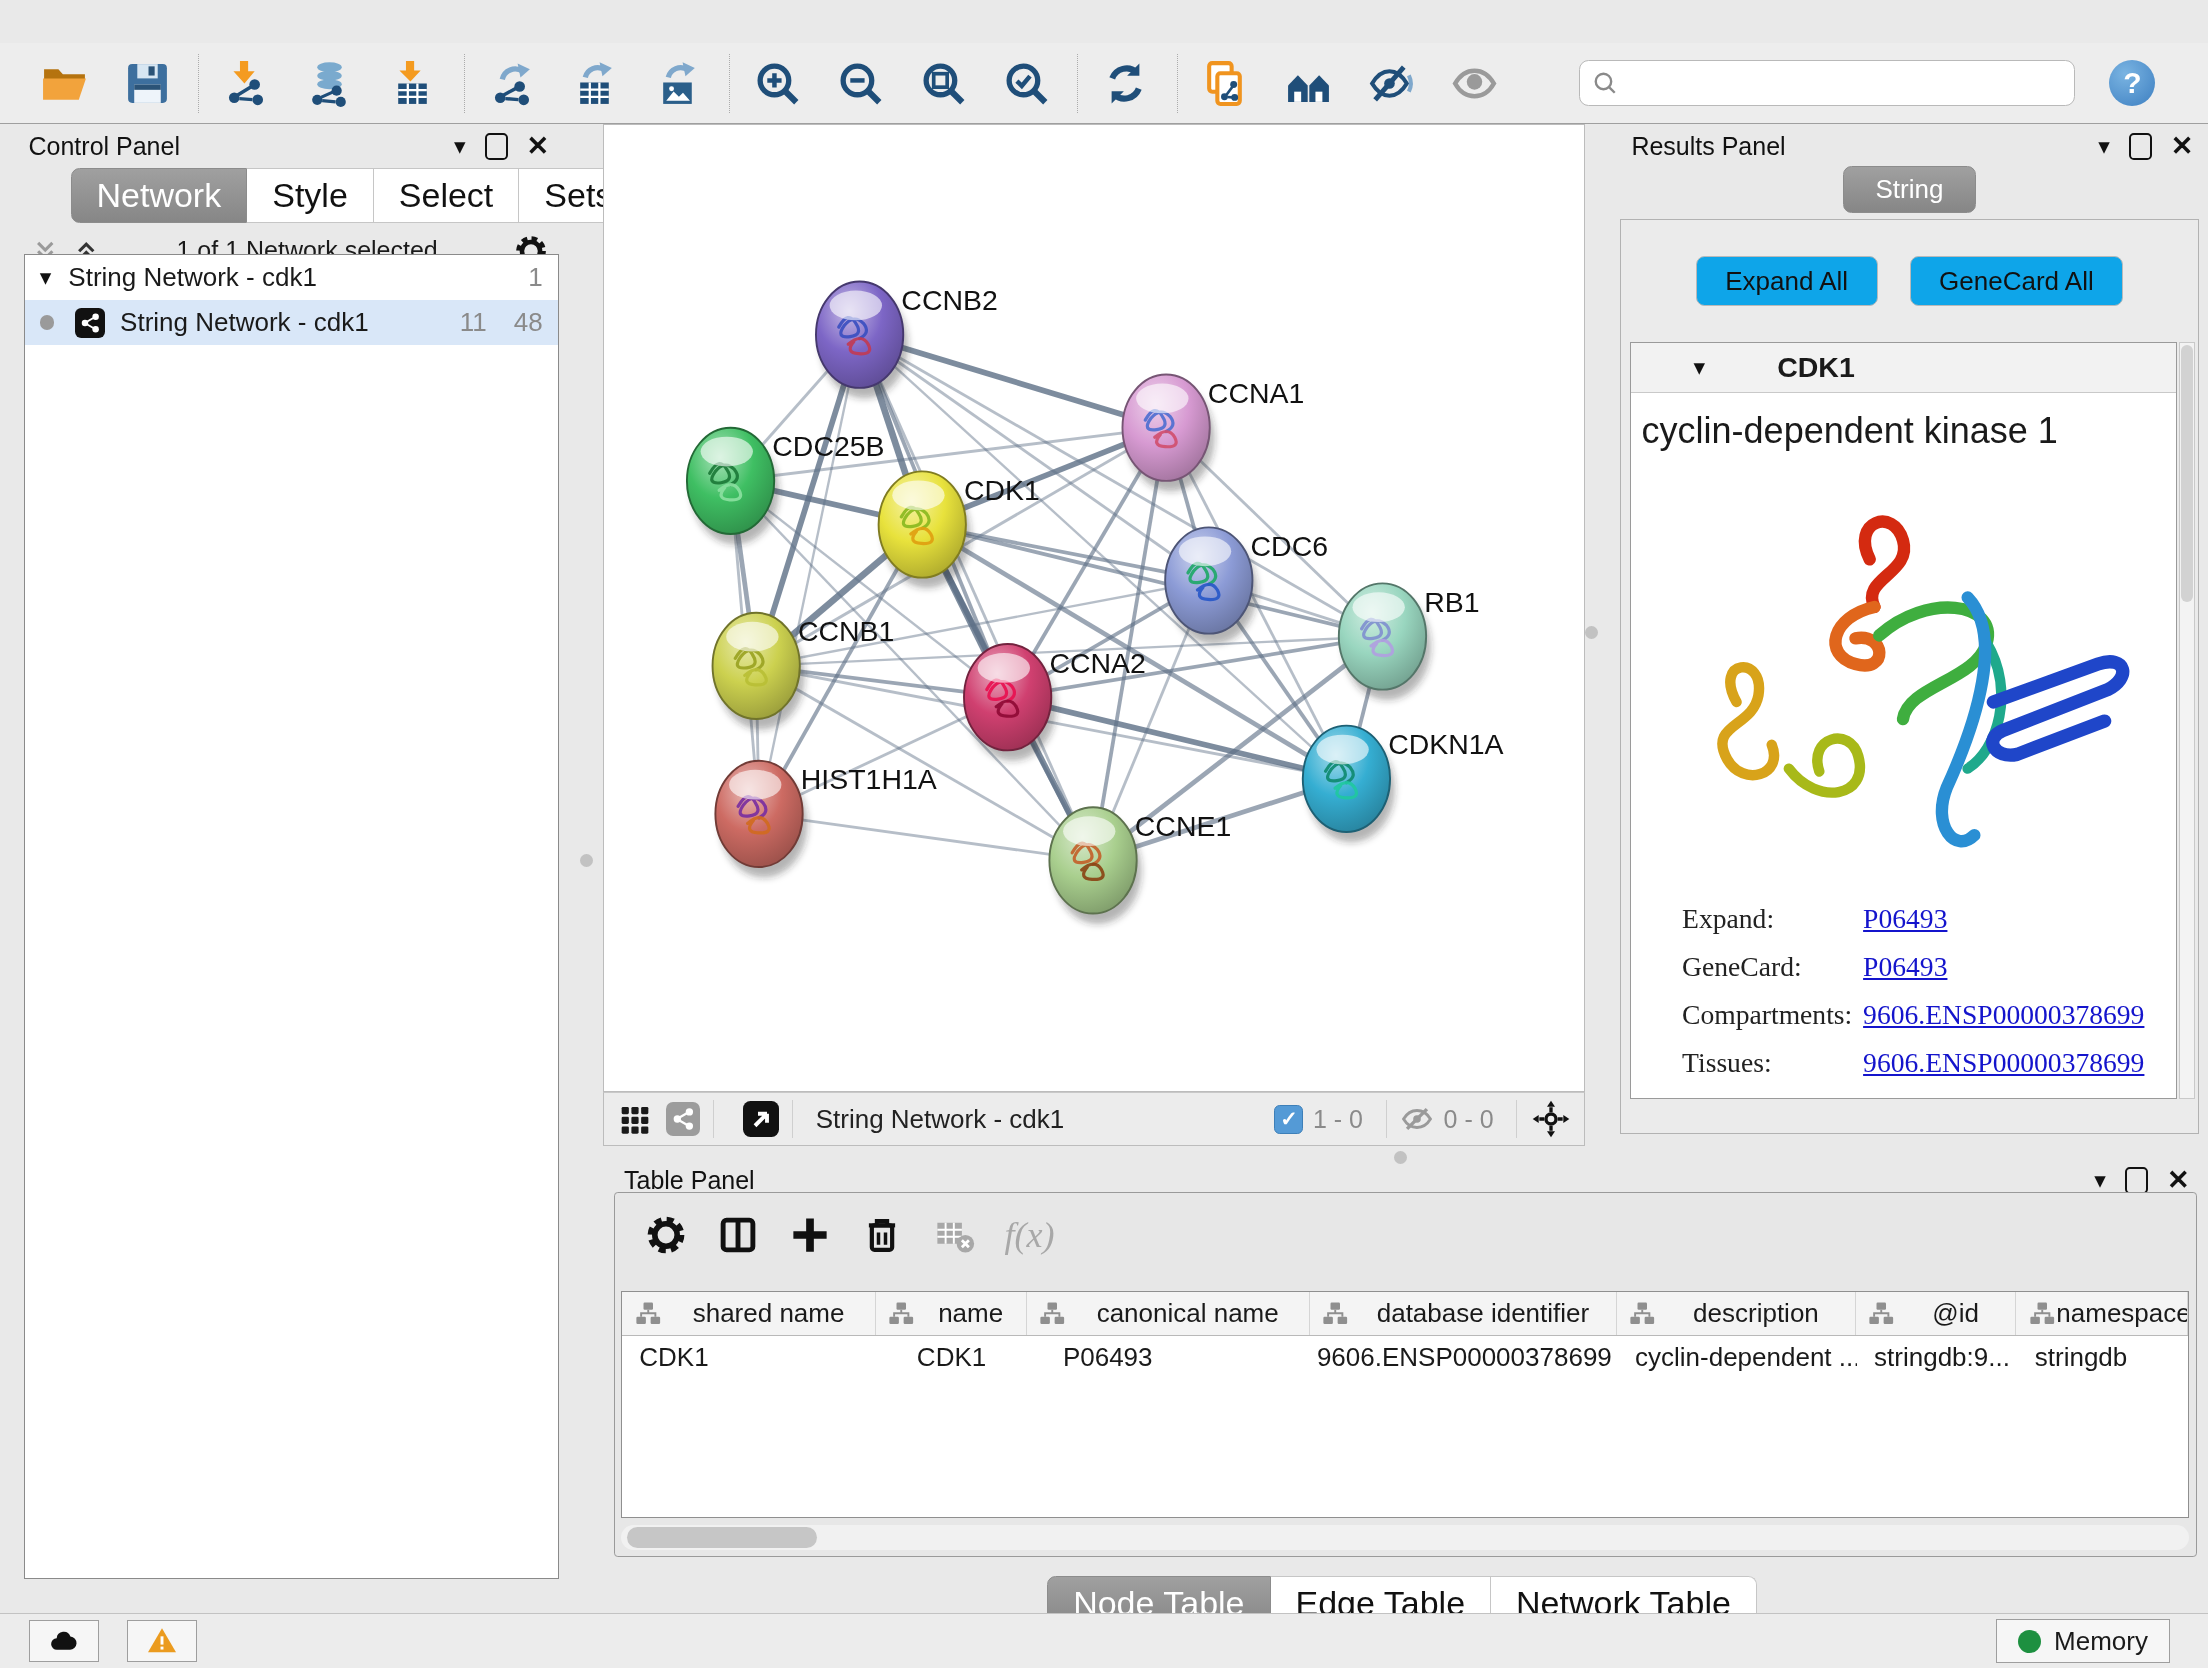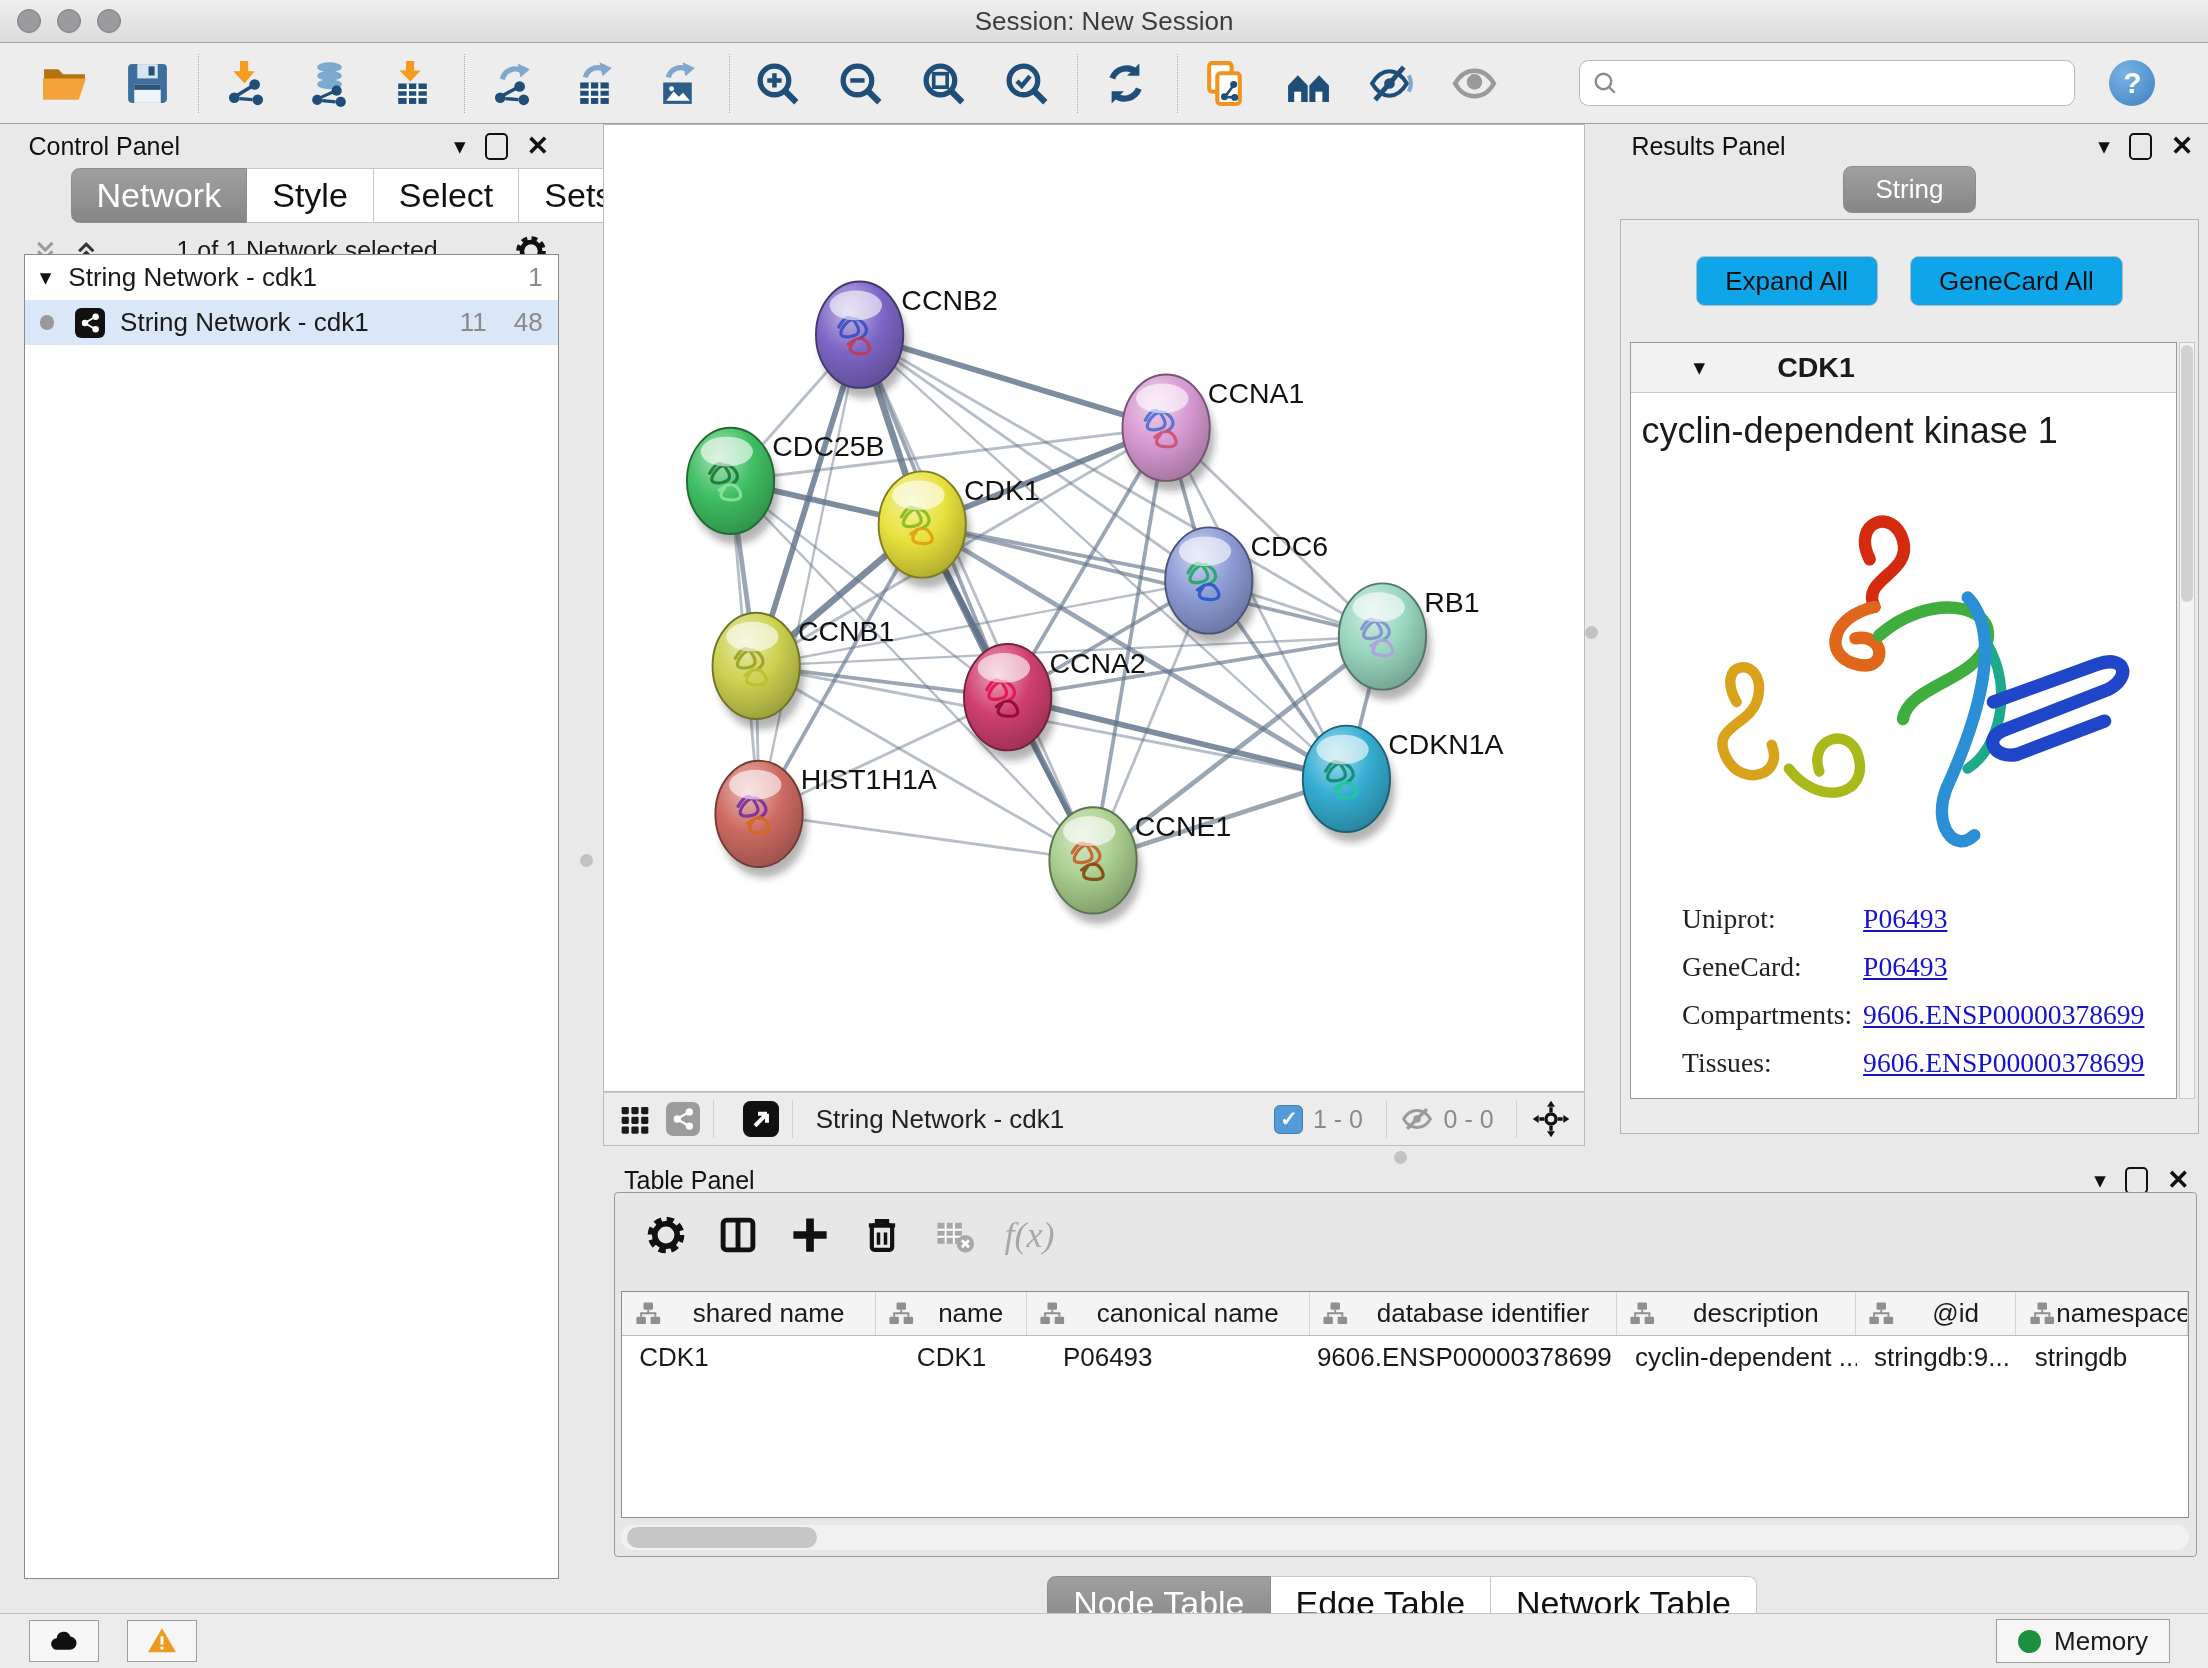--- a/index.html
+++ b/index.html
@@ -109,28 +109,20 @@
     display:flex;align-items:center;gap:13.3px;padding:0 21px;font-size:26px;}
   .memdot{width:23px;height:23px;border-radius:50%;background:#1d9040;}
   .splitdot{position:absolute;width:13.3px;height:13.3px;border-radius:50%;background:#c2c2c2;}
   .glabel{font-size:30px;fill:#111;}
 </style>
 </head>
 <body>
 
 <div class="app">
 
-  <div class="titlebar">
-    <div class="lights">
-      <div class="light"></div>
-      <div class="light"></div>
-      <div class="light"></div>
-    </div>
-    <div class="wtitle">Session: New Session</div>
-  </div>
 
   <div class="toolbar">
     <span class="tbi">
         <svg viewBox="0 0 24 24">
           <path d="M2 5h7l2.2 2.5H22v3H2z" fill="#b5730f"></path>
           <path d="M1.5 9.5h21L19 20H1.5z" fill="#f2a33c"></path>
         </svg>
       </span>
     <span class="tbi">
         <svg viewBox="0 0 24 24">
@@ -639,21 +631,21 @@
               <path d="M225,175 C275,130 350,140 338,183 C327,222 255,228 250,263" stroke="#3fae3f" stroke-width="13"></path>
               <path d="M338,183 C368,233 350,295 318,315" stroke="#1fa98c" stroke-width="11"></path>
               <path d="M318,135 C356,175 328,265 296,335 C280,375 305,405 325,385" stroke="#2a8fd4" stroke-width="13"></path>
               <path d="M345,245 L455,205 C485,195 490,220 465,232 L355,275 C335,283 345,305 370,300 L462,265" stroke="#1f46c9" stroke-width="14"></path>
             </g>
           </svg>
         </div>
         <div class="crosslinks">
           <div>
               <div class="clrow">
-                <span class="cllabel">Uniprot:</span>
+                <span class="cllabel">Expand:</span>
                 <a class="cllink" href="#">P06493</a>
               </div>
               <div class="clrow">
                 <span class="cllabel">GeneCard:</span>
                 <a class="cllink" href="#">P06493</a>
               </div>
               <div class="clrow">
                 <span class="cllabel">Compartments:</span>
                 <a class="cllink" href="#">9606.ENSP00000378699</a>
               </div>

